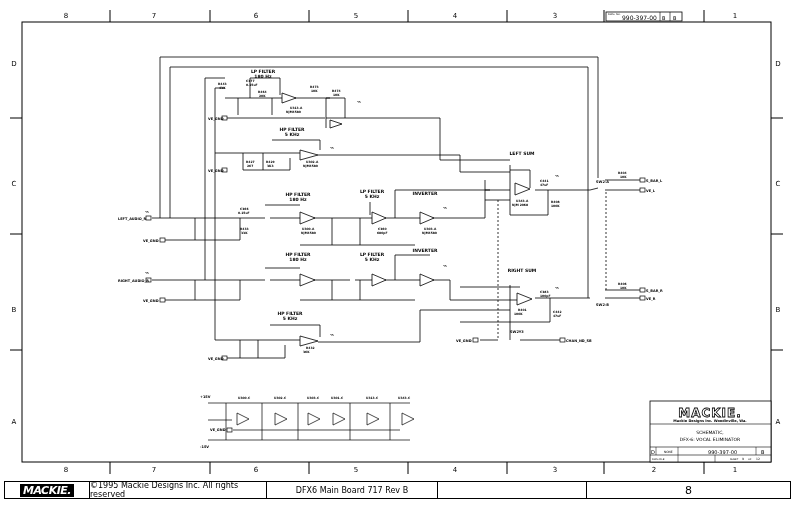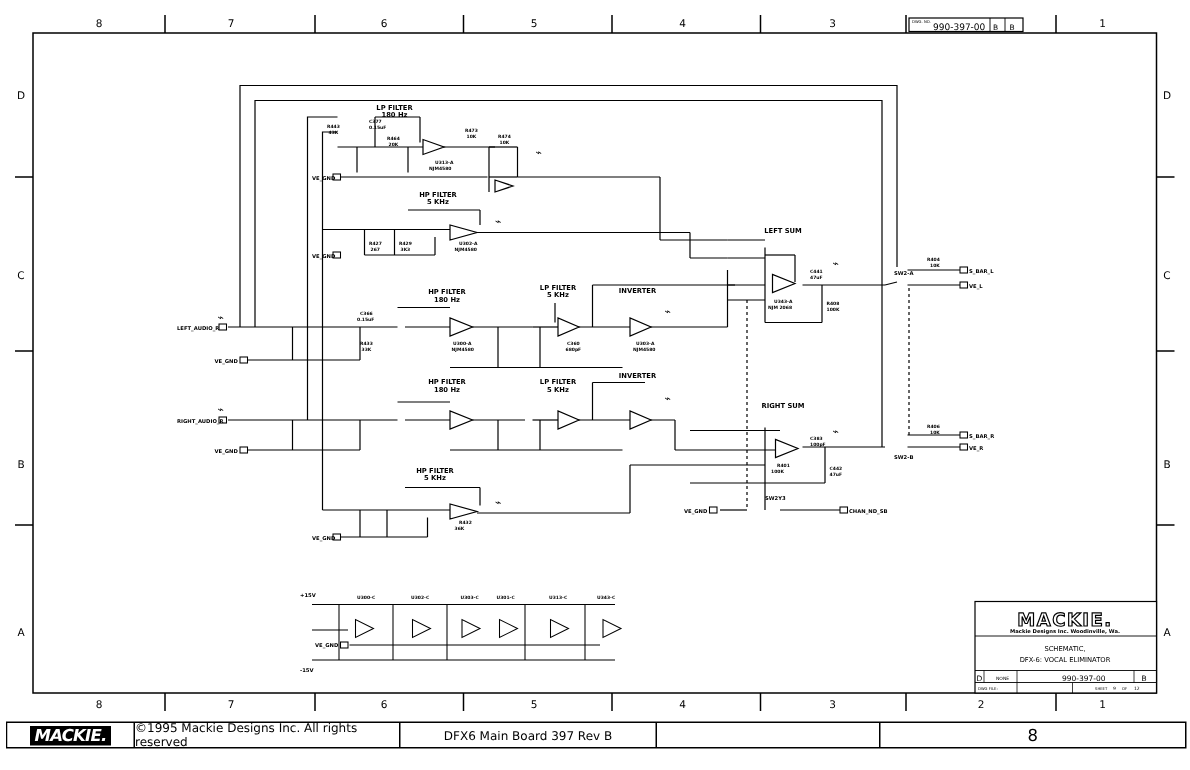--- a/index.html
+++ b/index.html
@@ -380,16 +380,16 @@
     <text x="748" y="460" font-size="2.5">OF</text>
     <text x="756" y="460" font-size="3">12</text>
   </g>
 </svg>
 
 <div class="footer">
   <div class="f-logo">
       <span>MACKIE.</span>
     </div>
   <div class="f-copy">©1995 Mackie Designs Inc. All rights reserved</div>
-  <div class="f-board">DFX6 Main Board 397 Rev B</div>
+  <div class="f-board">DFX6 Main Board 717 Rev B</div>
   <div class="f-blank"></div>
   <div class="f-page">8</div>
 </div>
 
 </body></html>

